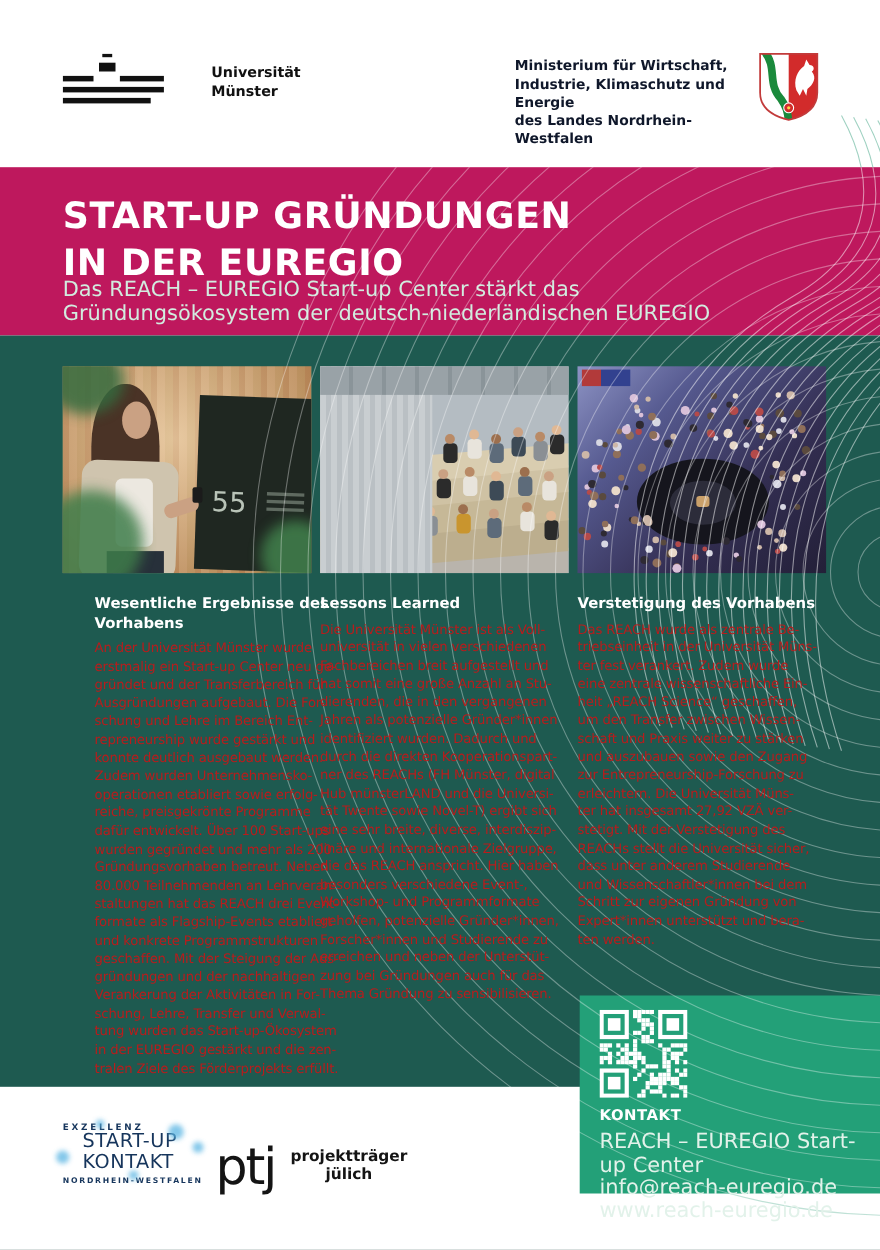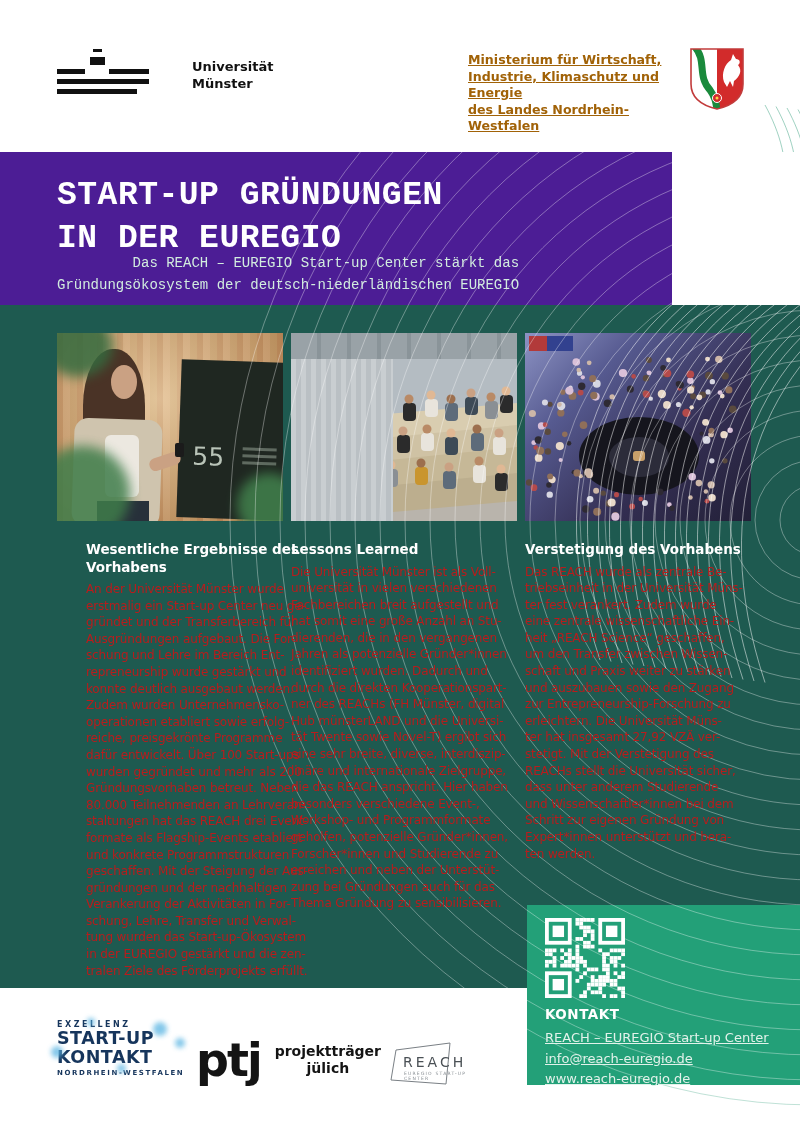--- a/index.html
+++ b/index.html
@@ -3,27 +3,27 @@
 <meta charset="utf-8">
 <style>
   html,body{margin:0;padding:0;background:#e8e8e8;}
   .page{position:relative;width:800px;height:1136px;background:#ffffff;overflow:hidden;
         font-family:"DejaVu Sans",sans-serif;margin:0 auto;}
   
   .header{position:absolute;left:0;top:0;width:800px;height:120px;background:#ffffff;}
   .uni-logo{position:absolute;left:57px;top:45px;width:220px;height:60px;}
   .uni-text{position:absolute;left:135px;top:13px;font-size:13px;font-weight:bold;color:#111;line-height:17px;}
   .ministry{position:absolute;left:468px;top:52px;width:205px;font-size:12.6px;font-weight:bold;
-            color:#a16207;line-height:16.5px;text-decoration:underline;}
+            color:#0f172a;line-height:16.5px;}
   .arms{position:absolute;left:688px;top:46px;}
   
-  .hero{position:absolute;left:0;top:152px;width:672px;height:153px;background:#4c1d95;font-family:Liberation Mono, monospace;}
+  .hero{position:absolute;left:0;top:152px;width:800px;height:153px;background:#be185d;}
   .hero-title{position:absolute;left:57px;top:22px;color:#ffffff;font-size:33px;font-weight:bold;
               line-height:43px;letter-spacing:.5px;white-space:pre-line;}
-  .hero-sub{position:absolute;left:57px;top:100px;color:#d2ecdf;font-size:14px;line-height:22px;white-space:pre-line;text-align:right;}
+  .hero-sub{position:absolute;left:57px;top:100px;color:#d2ecdf;font-size:19px;line-height:22px;white-space:pre-line;}
   
   .main{position:absolute;left:0;top:305px;width:800px;height:683px;background:#1e5a50;}
   .contact-block{position:absolute;left:527px;top:905px;width:273px;height:180px;background:#23a078;z-index:2;}
   
   .photo{position:absolute;top:333px;width:226px;height:188px;overflow:hidden;z-index:2;}
   .photo1{left:57px;background:repeating-linear-gradient(90deg,#c3905f 0 6px,#d4a878 6px 13px,#c99f6a 13px 20px);}
   .photo1 .glow{position:absolute;inset:0;background:radial-gradient(ellipse at 45% 35%,rgba(255,240,210,.45),rgba(120,70,30,.25) 85%);}
   .tv{position:absolute;left:122px;top:28px;width:108px;height:158px;background:#1f2721;transform:rotate(2deg);}
   .tv-num{position:absolute;left:14px;top:82px;color:#b9c4b8;font-size:25px;}
   .tv-lines{position:absolute;left:64px;top:86px;width:34px;}
@@ -49,30 +49,30 @@
       background:linear-gradient(90deg,#b23a3a 0 40%,#32418f 40%);}
   
   .col{position:absolute;top:541px;width:230px;z-index:3;}
   .col1{left:53px;margin-left:33px;} .col2{left:291px;} .col3{left:525px;width:234px;}
   .col-h{color:#ffffff;font-size:13.5px;font-weight:bold;line-height:17.5px;margin:0 0 5px 0;white-space:pre-line;}
   .col-b{color:#b91c1c;font-size:12px;line-height:16.6px;letter-spacing:-0.15px;white-space:pre-line;}
   
   .qr{position:absolute;left:545px;top:918px;width:80px;height:80px;z-index:3;}
   .contact-text{position:absolute;left:545px;top:1006px;z-index:3;color:#ffffff;}
   .contact-text .k{font-size:13.5px;font-weight:bold;letter-spacing:.5px;margin-bottom:6px;}
-  .contact-text .l{font-size:13px;line-height:20.5px;color:#e2f2ea;text-decoration:underline;}
+  .contact-text .l{font-size:19px;line-height:20.5px;color:#e2f2ea;}
   a.cl{color:#e2f2ea;text-decoration:none;}
   
   .suc{position:absolute;left:57px;top:1020px;width:150px;height:66px;color:#16355c;z-index:3;}
   .suc .e{font-size:8px;letter-spacing:2.5px;font-weight:bold;}
-  .suc .b{font-size:17.5px;font-weight:bold;letter-spacing:.5px;line-height:19px;}
+  .suc .b{font-size:17.5px;font-weight:normal;letter-spacing:.5px;line-height:19px;margin-left:18px;}
   .suc .n{font-size:7px;letter-spacing:1.6px;font-weight:bold;margin-top:2px;}
   .blob{position:absolute;border-radius:50%;background:#5ab5e3;filter:blur(2.5px);opacity:.75;}
   .ptj{position:absolute;left:196px;top:1038px;display:flex;align-items:center;z-index:3;}
-  .ptj .big{font-size:46px;font-weight:bold;color:#141414;letter-spacing:-2px;line-height:44px;}
+  .ptj .big{font-size:46px;font-weight:normal;color:#141414;letter-spacing:-2px;line-height:44px;}
   .ptj .small{margin-left:14px;font-size:14px;font-weight:bold;color:#141414;line-height:17px;}
   .reach-logo{position:absolute;left:386px;top:1040px;width:92px;height:54px;z-index:3;}
   .reach-word{position:absolute;left:17px;top:14px;font-size:14px;letter-spacing:3px;color:#4a5055;}
   .reach-sub{position:absolute;left:18px;top:31px;font-size:4.5px;letter-spacing:1.2px;color:#8a9095;}
   
   .deco{position:absolute;left:0;top:0;z-index:2;pointer-events:none;}
 </style>
 </head>
 <body>
 
@@ -655,21 +655,14 @@
     <div class="b">KONTAKT</div>
     <div class="n">NORDRHEIN-WESTFALEN</div>
   </div>
 
   <div class="ptj">
     <div class="big">ptj</div>
     <div class="small" style="white-space:pre-line;text-align:center;">projektträger
 jülich</div>
   </div>
 
-  <div class="reach-logo">
-    <svg width="92" height="54" viewBox="0 0 92 54">
-      <polygon points="10,10 64,3 60,44 5,40" fill="none" stroke="#7a8085" stroke-width="1"></polygon>
-    </svg>
-    <div class="reach-word">REACH</div>
-    <div class="reach-sub">EUREGIO START-UP CENTER</div>
-  </div>
 
 </div>
 
 </body></html>

